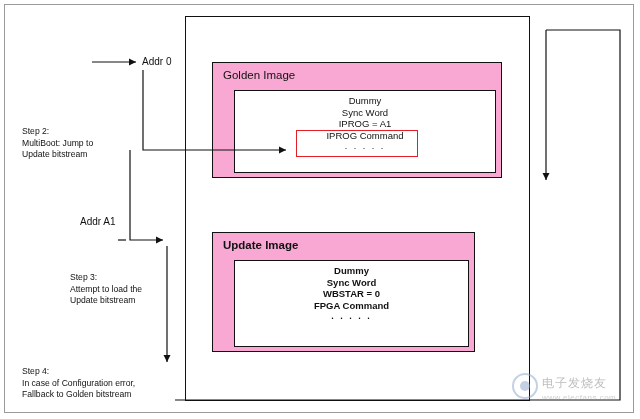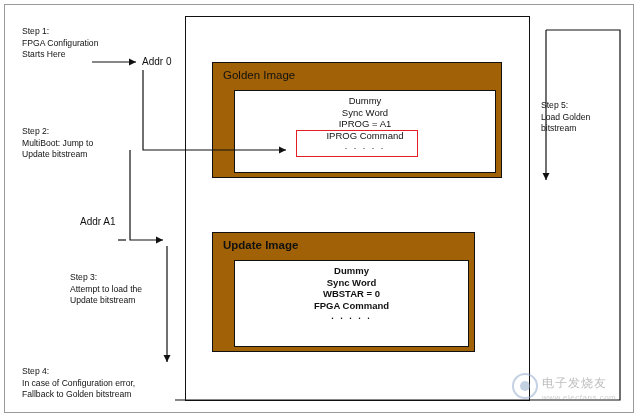--- a/index.html
+++ b/index.html
@@ -33,21 +33,21 @@
     width: 345px;
     height: 385px;
     border: 1.5px solid #111111;
     box-sizing: border-box;
     background: #ffffff;
   }
   .img-box {
     position: absolute;
     border: 1.5px solid #111111;
     box-sizing: border-box;
-    background: #a16207;
+    background: #f9a8d4;
   }
   .img-box.golden { left: 212px; top: 62px; width: 290px; height: 116px; }
   .img-box.update { left: 212px; top: 232px; width: 263px; height: 120px; font-weight: bold; }
   .img-title {
     position: absolute;
     left: 10px;
     top: 6px;
     font-size: 11.5px;
     color: #111111;
   }
@@ -189,35 +189,29 @@
       <div class="inner-lines">
         <div>Dummy</div>
         <div>Sync Word</div>
         <div>WBSTAR = 0</div>
         <div>FPGA Command</div>
         <div class="dots">. . . . .</div>
       </div>
     </div>
   </div>
 
-  <div class="step step1">Step 1:
-FPGA Configuration
-Starts Here</div>
   <div class="step step2">Step 2:
 MultiBoot: Jump to
 Update bitstream</div>
   <div class="step step3">Step 3:
 Attempt to load the
 Update bitstream</div>
   <div class="step step4">Step 4:
 In case of Configuration error,
 Fallback to Golden bitstream</div>
-  <div class="step step5">Step 5:
-Load Golden
-bitstream</div>
 
   <div class="addr addr0">Addr 0</div>
   <div class="addr addrA1">Addr A1</div>
 
   <svg class="lines">
     <defs>
       <marker id="arrow" markerWidth="8" markerHeight="8" refX="6" refY="3" orient="auto">
         <path d="M0,0 L6,3 L0,6 z" fill="#111111"></path>
       </marker>
     </defs>

